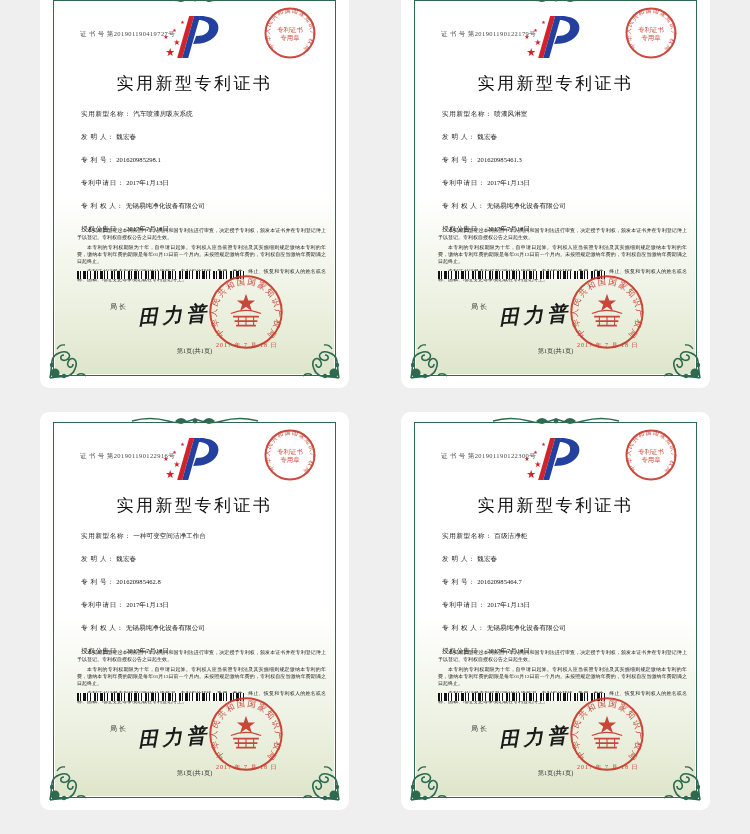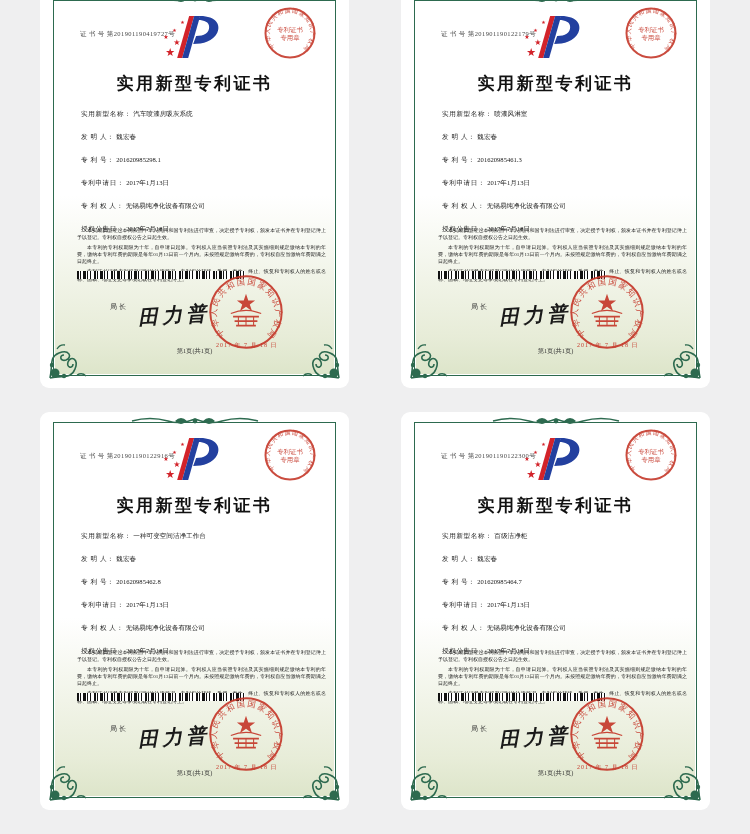--- a/index.html
+++ b/index.html
@@ -11,21 +11,21 @@
         overflow:hidden;color:#222}
   .inner-border{position:absolute;left:13px;right:13px;top:10px;bottom:12px;
         border:1.5px solid #2d6a4f;z-index:1;pointer-events:none}
   .bottom-tint{position:absolute;left:15px;right:15px;top:12px;bottom:14px;z-index:0;
         background:linear-gradient(180deg,rgba(231,236,217,0) 52%,rgba(227,233,209,.85) 90%,#dde5ca 100%)}
   .top-ornament{position:absolute;top:3px;left:50%;transform:translateX(-50%);z-index:2}
   .cert-no{position:absolute;left:40px;top:40px;font-size:6.5px;letter-spacing:.4px;color:#4a4a4a;z-index:2}
   .logo{position:absolute;left:50%;transform:translateX(-56%);top:22px;z-index:2}
   .corner-seal{position:absolute;right:32px;top:16px;z-index:2;opacity:.9}
   .title{position:absolute;left:0;right:0;top:82px;margin:0;text-align:center;
-        font-size:17px;font-weight:700;letter-spacing:2.5px;color:#111;z-index:2}
+        font-size:17px;font-weight:400;letter-spacing:2.5px;color:#111;z-index:2}
   .fields{position:absolute;left:41px;right:24px;top:120px;z-index:2}
   .frow{height:23px;font-size:6.6px;color:#222;white-space:nowrap}
   .flabel{letter-spacing:.6px}
   .fval{margin-left:2px}
   .paras{position:absolute;left:37px;right:23px;top:237px;z-index:2}
   .paras p{margin:0 0 3px 0;font-size:5px;line-height:1.42;text-align:justify;
         text-indent:2em;color:#1c1c1c}
   .barcode{position:absolute;left:37px;top:281px;width:168px;height:8px;z-index:2;
         background:repeating-linear-gradient(90deg,#111 0 2px,#fff 2px 3px,#111 3px 4px,#fff 4px 6px,
         #111 6px 9px,#fff 9px 10px,#111 10px 11px,#fff 11px 13px,#111 13px 14px,#fff 14px 17px)}

